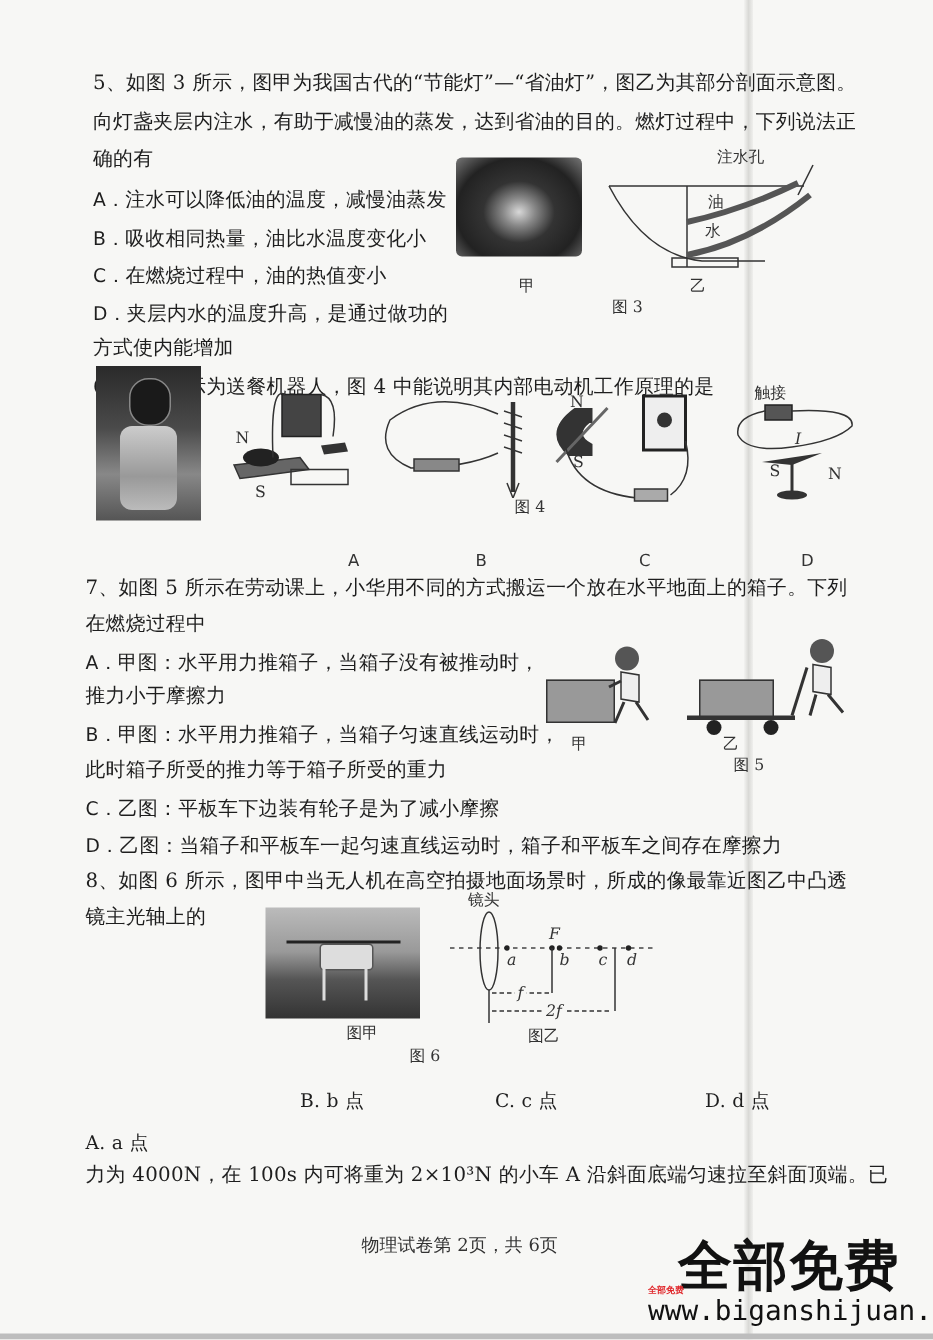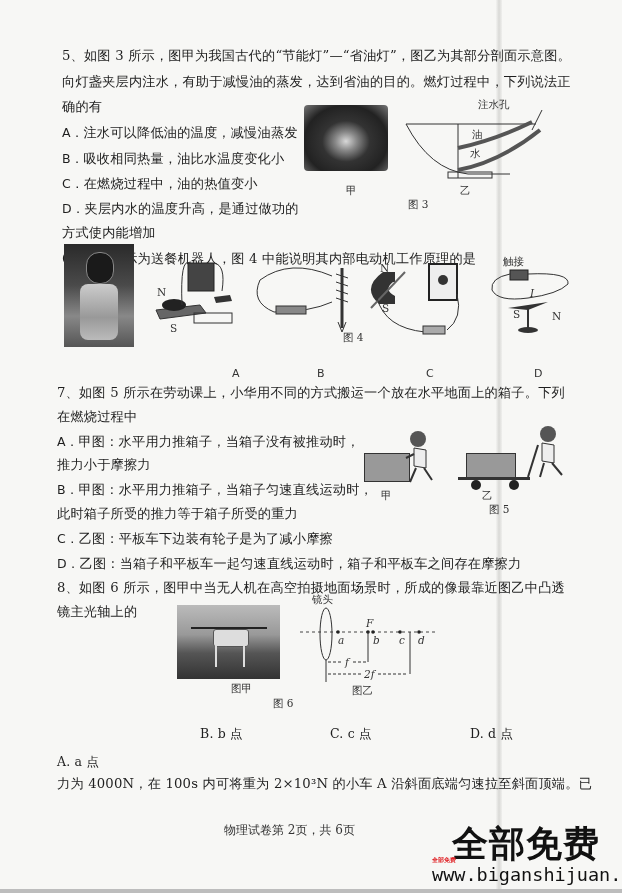--- a/index.html
+++ b/index.html
@@ -179,18 +179,18 @@
   <div class="cap" style="left:352px;top:684px;">图乙</div>
   <div class="cap" style="left:273px;top:697px;">图 6</div>
 
   <div class="line" style="left:57px;top:725px;font-size:12.5px;margin-top:28px;">A. a 点</div>
   <div class="line" style="left:200px;top:725px;font-size:12.5px;">B. b 点</div>
   <div class="line" style="left:318px;top:725px;font-size:12.5px;margin-left:12px;">C. c 点</div>
   <div class="line" style="left:470px;top:725px;font-size:12.5px;">D. d 点</div>
 
   <div class="line" style="left:57px;top:775px;">力为 4000N，在 100s 内可将重为 2×10³N 的小车 A 沿斜面底端匀速拉至斜面顶端。已</div>
 
-  <div class="footer" style="left:224px;top:822px;">物理试卷第 2页，共 6页</div>
+  <div class="footer" style="left:241px;top:822px;">物理试卷第 2页，共 6页</div>
 
   <div class="brand" style="left:452px;top:820px;font-size:36px;letter-spacing:1px;">全部免费</div>
   <div class="brand-red" style="left:432px;top:856px;">全部免费</div>
   <div class="brand-url" style="left:432px;top:864px;font-size:18.5px;">www.biganshijuan.com</div>
 </div>
 
 </body></html>

